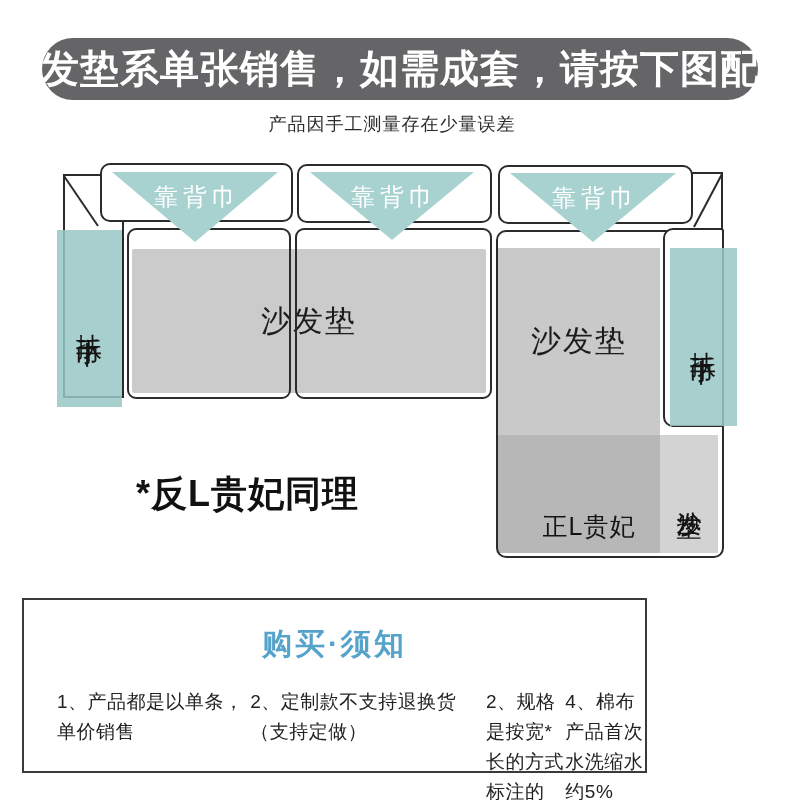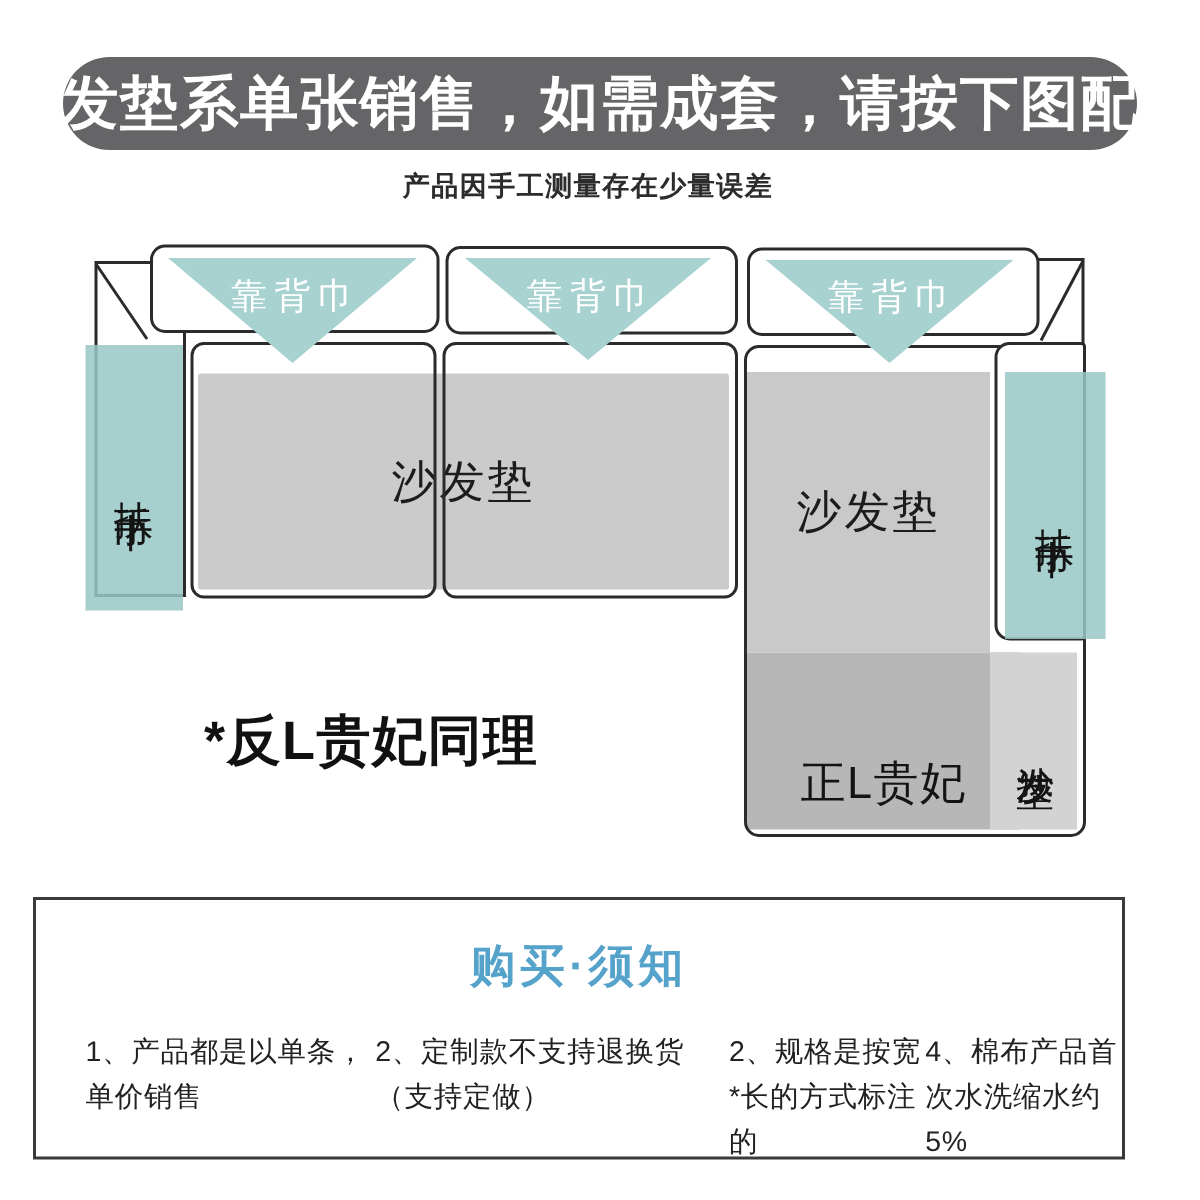--- a/index.html
+++ b/index.html
@@ -9,21 +9,21 @@
   }
   
   .banner{
     position:absolute;left:42px;top:38px;width:716px;height:62px;
     background:#656568;border-radius:32px;
     display:flex;align-items:center;justify-content:center;
     color:#ffffff;font-size:39px;font-weight:bold;letter-spacing:1px;white-space:nowrap;
   }
   .subtitle{
     position:absolute;left:0;top:112px;width:784px;text-align:center;
-    font-size:18px;color:#2c2c2c;letter-spacing:1px;font-weight:bold;
+    font-size:18px;color:#2c2c2c;letter-spacing:1px;font-weight:normal;
   }
   
   .diagram{position:absolute;left:0;top:0;width:800px;height:590px;}
   .outline-svg{position:absolute;left:0;top:0;z-index:2;}
   .armrest-outline-left{
     position:absolute;left:63px;top:174px;width:61px;height:224px;
     border:2px solid #2b2b2b;box-sizing:border-box;background:transparent;z-index:1;
   }
   .backrest{
     position:absolute;height:59px;background:#ffffff;
@@ -64,21 +64,21 @@
   .chaise-cushion{
     position:absolute;left:498px;top:248px;width:162px;height:187px;
     background:#c9c9c9;z-index:2;
     display:flex;align-items:center;justify-content:center;
     font-size:30px;color:#1c1c1c;letter-spacing:2px;
   }
   .chaise-area{
     position:absolute;left:498px;top:435px;width:182px;height:118px;
     background:#b7b7b7;z-index:2;
     display:flex;align-items:flex-end;justify-content:center;
-    font-size:30px;color:#141414;letter-spacing:1px;padding-bottom:10px;box-sizing:border-box;
+    font-size:25px;color:#141414;letter-spacing:1px;padding-bottom:10px;box-sizing:border-box;
   }
   .chaise-strip{
     position:absolute;left:660px;top:435px;width:58px;height:118px;
     background:#d3d3d3;z-index:2;
     display:flex;align-items:center;justify-content:center;
   }
   .chaise-strip span{
     writing-mode:vertical-rl;text-orientation:upright;
     font-size:25px;color:#141414;letter-spacing:2px;line-height:1;
   }
@@ -96,21 +96,21 @@
   .armrest-teal span{
     writing-mode:vertical-rl;text-orientation:upright;
     font-size:26px;color:#141414;letter-spacing:4px;line-height:1;
   }
   .mirror-note{
     position:absolute;left:136px;top:470px;z-index:2;
     font-size:36px;font-weight:600;color:#111111;letter-spacing:1px;white-space:nowrap;
   }
   
   .notice-box{
-    position:absolute;left:22px;top:598px;width:728px;height:175px;
+    position:absolute;left:22px;top:598px;width:625px;height:175px;
     border:2px solid #3a3a3a;box-sizing:border-box;background:#ffffff;
   }
   .notice-title{
     margin-top:24px;text-align:center;font-size:30px;color:#55a3cb;
     letter-spacing:3px;font-weight:bold;
   }
   .notice-items{
     display:flex;margin-top:22px;font-size:19px;color:#222222;
   }
   .notice-col{display:flex;flex-direction:row;line-height:30px;letter-spacing:0.5px;}

